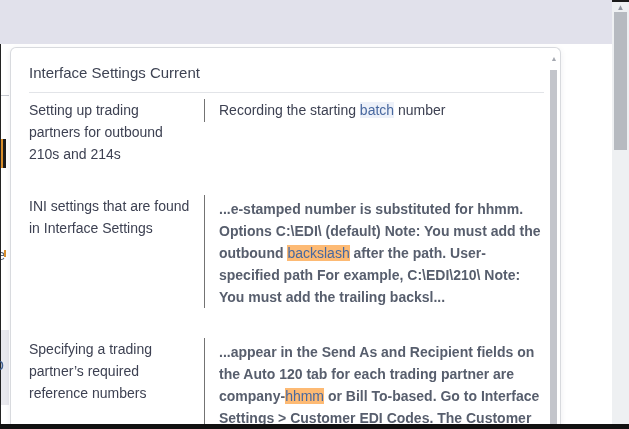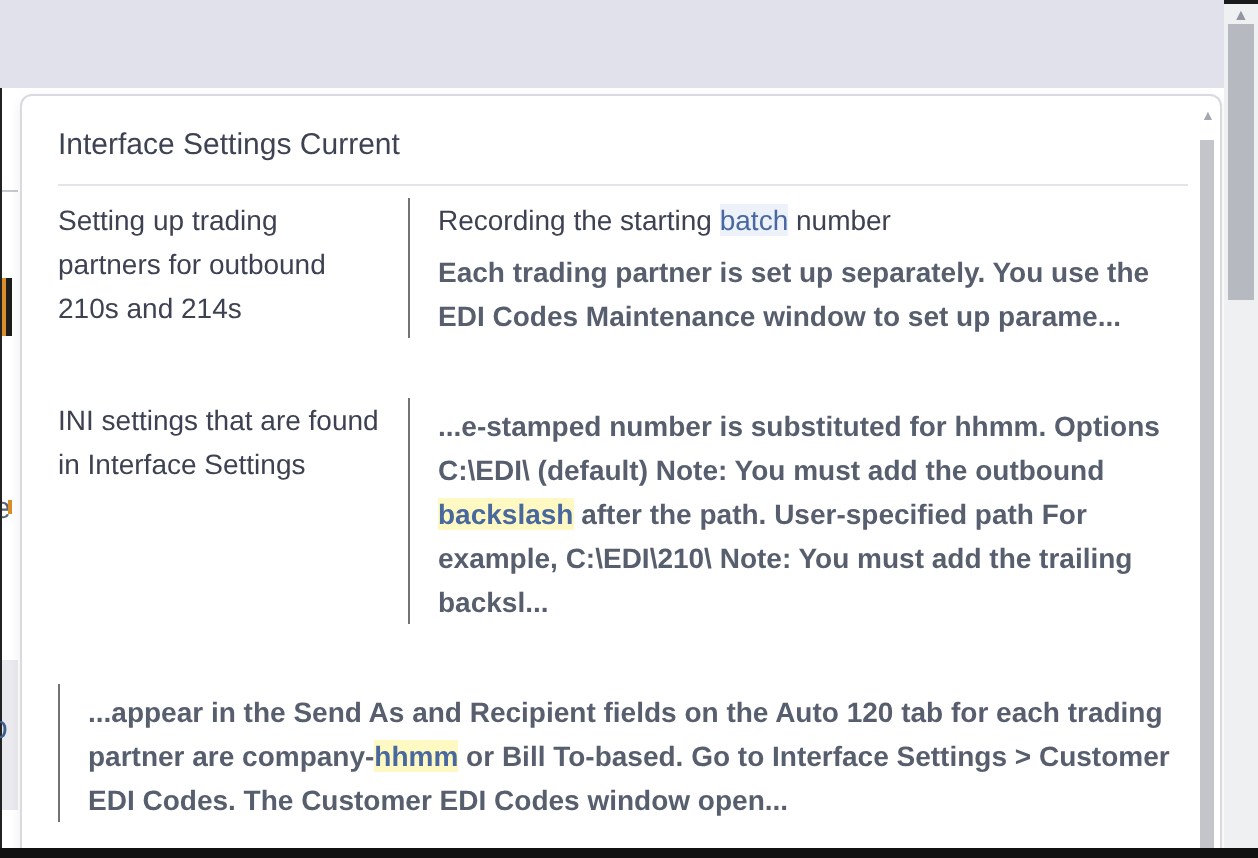--- a/index.html
+++ b/index.html
@@ -31,39 +31,39 @@
   .frag-e span { position:relative; left:-3px; }
   .frag-orange-tick { position:absolute; left:4px; top:250px; width:2px; height:7px;
                       background:#d98e2b; z-index:3; }
   .frag-grayblock { position:absolute; left:0; top:330px; width:9px; height:75px;
                     background:#e9e9ee; z-index:3; }
   .frag-o { position:absolute; left:0; top:356px; width:5px; height:18px; overflow:hidden;
             font-size:16px; color:#3e5e90; z-index:4; }
   .frag-o span { position:relative; left:-5px; }
 
   
-  .panel { position:absolute; left:10px; top:47px; width:601px; height:382px;
+  .panel { position:absolute; left:10px; top:47px; width:551px; height:382px;
            background:#ffffff; border:1px solid #d8dade; border-bottom:none;
            border-radius:6px 6px 0 0; box-shadow:0 2px 6px rgba(40,40,60,0.08);
            z-index:10; overflow:hidden; }
   .panel-title { margin:16px 18px 0 18px; font-size:15px; color:#3e4353; }
   .panel-divider { margin:11px 16px 0 18px; border-bottom:1px solid #e2e4e8; }
 
   .results { margin:6px 16px 0 18px; }
   .result-row { display:flex; align-items:flex-start; margin-bottom:30px; }
   .topic-cell { width:175px; flex:none; padding-right:12px; 
                 font-size:14px; line-height:22px; color:#3d4152; }
   .excerpt-cell { flex:1; border-left:1px solid #737373; padding-left:14px;
                   padding-right:2px; font-size:14px; line-height:22px; }
   .result-title { line-height:23px; }
   .result-body { margin-top:3px; }
   .seg-t  { color:#3d4152; font-weight:400; }
   .seg-th { color:#48689f; background:#edf1f9; font-weight:400; }
   .seg-b  { color:#575e6d; font-weight:700; }
-  .seg-bh { color:#48689f; background:#fef9c3; font-weight:700; }
+  .seg-bh { color:#48689f; background:#fdba74; font-weight:400; }
 
   
   .inner-scroll { position:absolute; top:6px; right:2px; bottom:0; width:8px; z-index:12; }
   .inner-scroll .arrow { display:block; text-align:center; font-size:7px; color:#a4a8b0;
                          height:10px; line-height:10px; }
   .inner-scroll .thumb { position:absolute; top:16px; bottom:0; left:0; width:7px;
                          background:#c3c5cb; }
 
   
   .outer-scroll { position:absolute; left:612px; top:0; width:17px; height:429px;
@@ -97,32 +97,32 @@
 <div class="panel">
   <div class="panel-title">Interface Settings Current</div>
   <div class="panel-divider"></div>
 
   <div class="results">
 
     <div class="result-row">
       <div class="topic-cell">Setting up trading partners for outbound 210s and 214s</div>
       <div class="excerpt-cell">
         <div class="result-title"><span class="seg-t">Recording the starting </span><span class="seg-th">batch</span><span class="seg-t"> number</span></div>
-        <div class="result-body"><span class="seg-b">Each trading partner is set up separately. You use the EDI Codes Maintenance window to set up parame...</span></div>
       </div>
     </div>
 
     <div class="result-row">
       <div class="topic-cell">INI settings that are found in Interface Settings</div>
       <div class="excerpt-cell">
         <div class="result-body"><span class="seg-b">...e-stamped number is substituted for hhmm. Options C:\EDI\ (default) Note: You must add the outbound </span><span class="seg-bh">backslash</span><span class="seg-b"> after the path. User-specified path For example, C:\EDI\210\ Note: You must add the trailing backsl...</span></div>
       </div>
     </div>
 
     <div class="result-row">
+      <div class="topic-cell">Specifying a trading partner’s required reference numbers</div>
       <div class="excerpt-cell">
         <div class="result-body"><span class="seg-b">...appear in the Send As and Recipient fields on the Auto 120 tab for each trading partner are company-</span><span class="seg-bh">hhmm</span><span class="seg-b"> or Bill To-based. Go to Interface Settings &gt; Customer EDI Codes. The Customer EDI Codes window open...</span></div>
       </div>
     </div>
 
   </div>
 
   <div class="inner-scroll">
     <span class="arrow">▲</span>
     <div class="thumb"></div>

